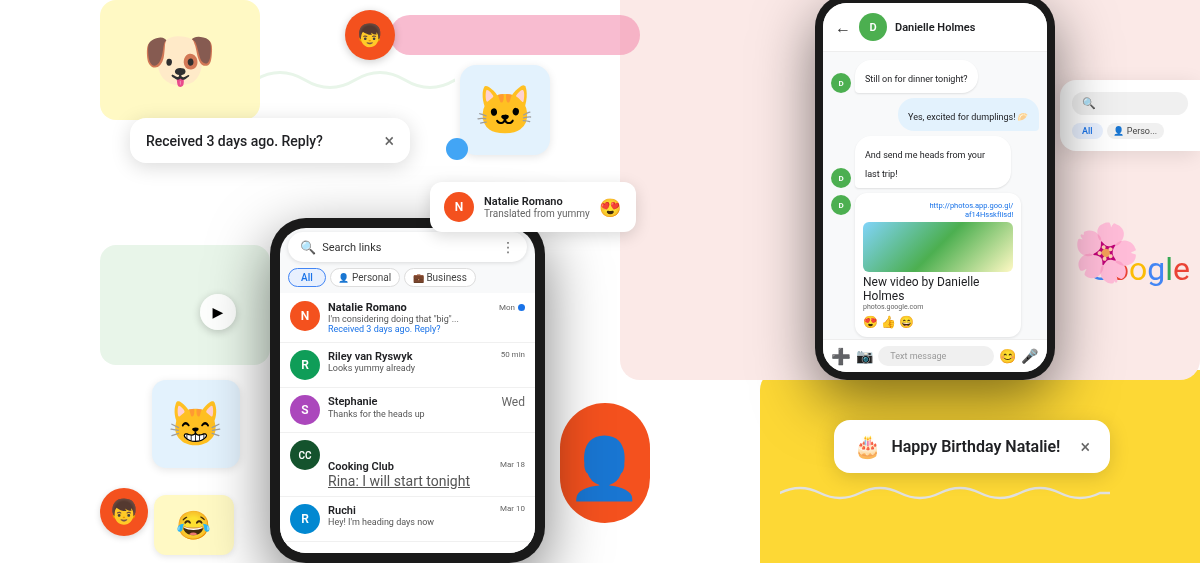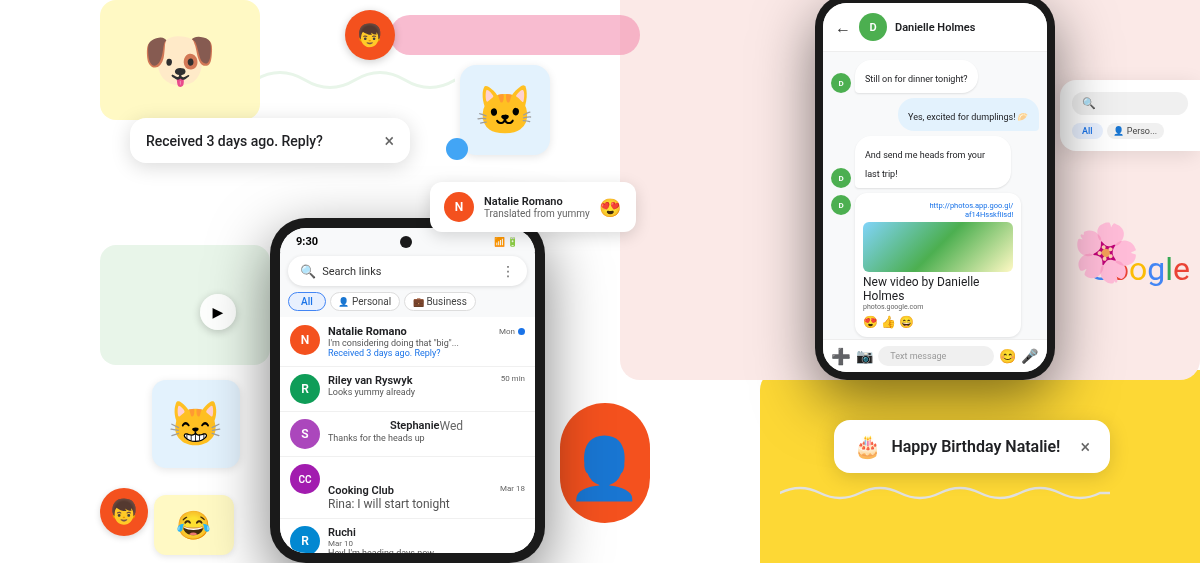--- a/index.html
+++ b/index.html
@@ -47,28 +47,20 @@
   <div>
     <div style="font-size:11px;font-weight:600;color:#202124;">Natalie Romano</div>
     <div style="font-size:10px;color:#666;">Translated from yummy</div>
   </div>
   <span style="font-size:18px;">😍</span>
 </div>
 
 <div style="position:absolute;left:270px;top:218px;width:275px;height:345px;background:#1a1a1a;border-radius:36px;padding:10px;box-shadow:0 20px 60px rgba(0,0,0,0.5);z-index:10;">
   <div style="background:#f8f9fa;border-radius:26px;height:100%;overflow:hidden;position:relative;">
 
-    <div style="display:flex;justify-content:space-between;align-items:center;padding:7px 16px 4px;background:#f8f9fa;">
-      <span style="font-size:11px;font-weight:700;color:#000;">9:30</span>
-      <div style="width:12px;height:12px;background:#1a1a1a;border-radius:50%;"></div>
-      <div style="display:flex;gap:2px;align-items:center;">
-        <span style="font-size:9px;">📶</span>
-        <span style="font-size:9px;">🔋</span>
-      </div>
-    </div>
 
     <div style="display:flex;align-items:center;justify-content:space-between;margin:4px 8px 6px;background:#fff;border-radius:24px;padding:7px 12px;box-shadow:0 1px 4px rgba(0,0,0,0.12);">
       <div style="display:flex;align-items:center;gap:6px;">
         <span style="font-size:13px;color:#666;">🔍</span>
         <span style="font-size:11px;color:#333;">Search links</span>
       </div>
       <span style="font-size:14px;color:#666;cursor:pointer;">⋮</span>
     </div>
 
     <div style="display:flex;gap:4px;padding:0 8px 6px;">
@@ -105,43 +97,43 @@
             <span style="font-size:11px;font-weight:600;color:#202124;">Riley van Ryswyk</span>
             <span style="font-size:8px;color:#666;">50 min</span>
           </div>
           <div style="font-size:9px;color:#555;">Looks yummy already</div>
         </div>
       </div>
 
       <div style="display:flex;align-items:flex-start;padding:7px 10px;gap:8px;border-bottom:1px solid #f0f0f0;cursor:pointer;">
         <div style="width:30px;height:30px;border-radius:50%;background:#AB47BC;display:flex;align-items:center;justify-content:center;font-size:12px;color:#fff;font-weight:600;flex-shrink:0;">S</div>
         <div style="flex:1;min-width:0;">
-          <div style="display:flex;justify-content:center;">
+          <div style="display:flex;justify-content:space-between;">
             <span style="font-size:11px;font-weight:600;color:#202124;">Stephanie</span>
             <span style="font-size:12px;color:#666;">Wed</span>
           </div>
           <div style="font-size:9px;color:#555;">Thanks for the heads up</div>
         </div>
       </div>
 
       <div style="display:flex;align-items:flex-start;padding:7px 10px;gap:8px;border-bottom:1px solid #f0f0f0;cursor:pointer;">
-        <div style="width:30px;height:30px;border-radius:50%;background:#a21caf;display:flex;align-items:center;justify-content:center;font-size:10px;color:#fff;font-weight:600;flex-shrink:0;">CC</div>
+        <div style="width:30px;height:30px;border-radius:50%;background:#14532d;display:flex;align-items:center;justify-content:center;font-size:10px;color:#fff;font-weight:600;flex-shrink:0;">CC</div>
         <div style="flex:1;min-width:0;">
           <div style="display:flex;justify-content:space-between;margin-top:20px;">
             <span style="font-size:11px;font-weight:600;color:#202124;">Cooking Club</span>
             <span style="font-size:8px;color:#666;">Mar 18</span>
           </div>
-          <div style="font-size:12px;color:#555;">Rina: I will start tonight</div>
+          <div style="font-size:14px;color:#555;text-decoration:underline;">Rina: I will start tonight</div>
         </div>
       </div>
 
       <div style="display:flex;align-items:flex-start;padding:7px 10px;gap:8px;border-bottom:1px solid #f0f0f0;cursor:pointer;">
         <div style="width:30px;height:30px;border-radius:50%;background:#0288D1;display:flex;align-items:center;justify-content:center;font-size:12px;color:#fff;font-weight:600;flex-shrink:0;">R</div>
         <div style="flex:1;min-width:0;">
-          <div style="display:flex;justify-content:space-between;flex-direction:column;">
+          <div style="display:flex;justify-content:space-between;">
             <span style="font-size:11px;font-weight:600;color:#202124;">Ruchi</span>
             <span style="font-size:8px;color:#666;">Mar 10</span>
           </div>
           <div style="font-size:9px;color:#555;">Hey! I'm heading days now</div>
         </div>
       </div>
 
       <div style="display:flex;align-items:flex-start;padding:7px 10px;gap:8px;cursor:pointer;">
         
         

